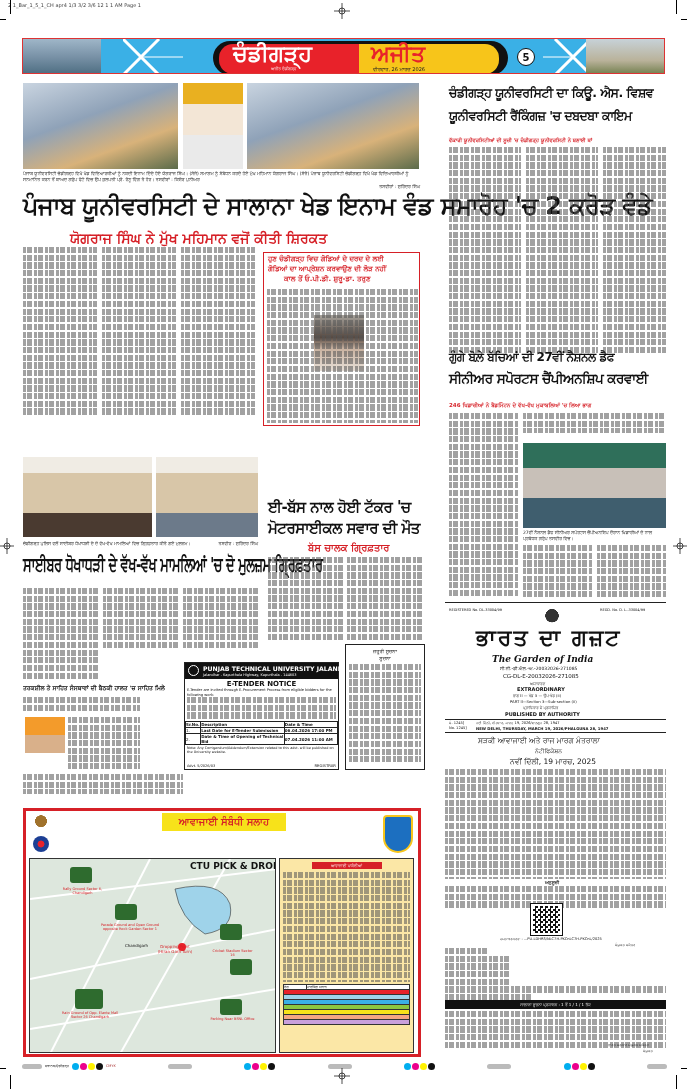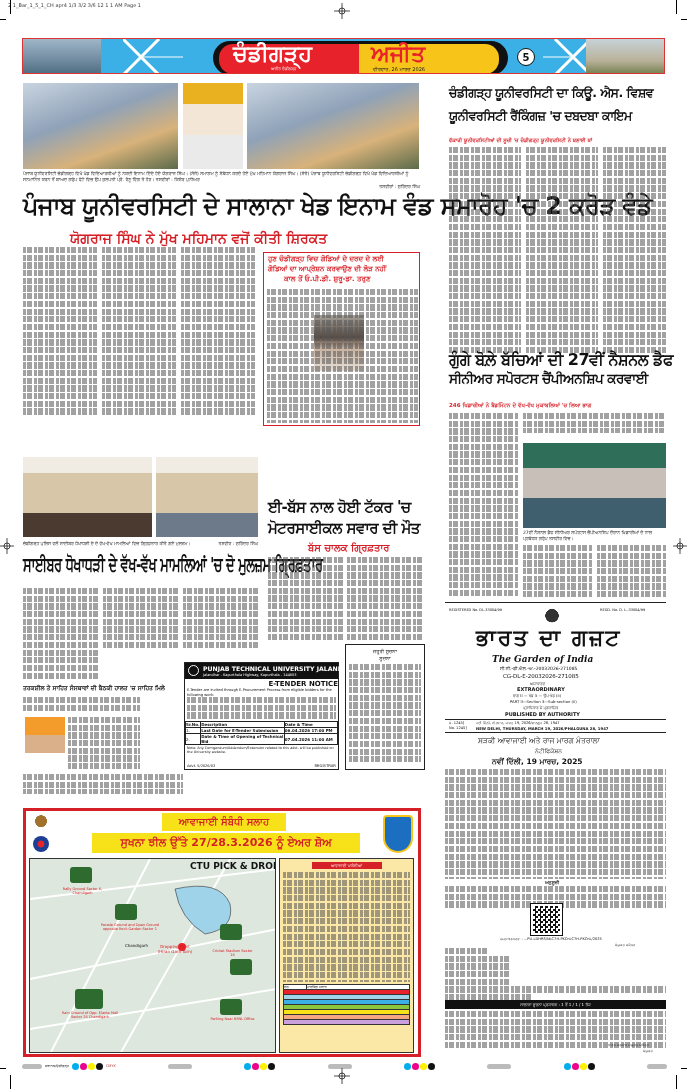--- a/index.html
+++ b/index.html
@@ -289,21 +289,21 @@
     <span></span>
     <span></span>
   </div>
 
 <div class="abs notice" style="left:184px;top:662px;width:155px;height:108px;background:#fff">
   <div style="background:#111;color:#fff;height:16px;position:relative">
     <div style="position:absolute;left:3px;top:2px;width:11px;height:11px;border-radius:50%;border:1px solid #fff"></div>
     <div style="position:absolute;left:18px;top:2px;font-size:6.2px;font-weight:bold;white-space:nowrap">PUNJAB TECHNICAL UNIVERSITY JALANDHAR</div>
     <div style="position:absolute;left:18px;top:10px;font-size:3.5px;white-space:nowrap">Jalandhar - Kapurthala Highway, Kapurthala - 144603</div>
   </div>
-  <div style="text-align:right;font-size:7px;font-weight:bold;margin-top:1px">E-TENDER NOTICE</div>
+  <div style="text-align:center;font-size:7px;font-weight:bold;margin-top:1px">E-TENDER NOTICE</div>
   <div style="font-size:3.6px;line-height:4.5px;padding:0 2px">E-Tender are invited through E-Procurement Process from eligible bidders for the following work:</div>
   <div class="txt" style="padding:0 2px;height:24px">
       <span></span>
       <span></span>
       <span></span>
     </div>
   <table style="width:100%;border-collapse:collapse;font-size:4px">
     <tbody>
         <tr style="font-weight:bold">
       <td style="border:1px solid #222;width:10%">Sr.No.</td>
@@ -431,21 +431,21 @@
     <span></span>
     <span></span>
     <span></span>
     <span></span>
     <span></span>
     <span></span>
     <span></span>
     <span></span>
   </div>
 
-<div class="abs head" style="left:449px;top:350px;font-size:16px">ਗੁੰਗੇ ਬੋਲ਼ੇ ਬੱਚਿਆਂ ਦੀ 27ਵੀਂ ਨੈਸ਼ਨਲ ਡੈਫ</div>
+<div class="abs head" style="left:449px;top:350px;font-size:12px">ਗੁੰਗੇ ਬੋਲ਼ੇ ਬੱਚਿਆਂ ਦੀ 27ਵੀਂ ਨੈਸ਼ਨਲ ਡੈਫ</div>
 <div class="abs head" style="left:449px;top:370px;font-size:13.5px">ਸੀਨੀਅਰ ਸਪੋਰਟਸ ਚੈਂਪੀਅਨਸ਼ਿਪ ਕਰਵਾਈ</div>
 <div class="abs sub" style="left:449px;top:402px;font-size:5.5px;white-space:nowrap">246 ਖਿਡਾਰੀਆਂ ਨੇ ਬੈਡਮਿੰਟਨ ਦੇ ਵੱਖ-ਵੱਖ ਮੁਕਾਬਲਿਆਂ 'ਚ ਲਿਆ ਭਾਗ</div>
 <div class="abs txt" style="left:449px;top:413px;width:70px;height:185px">
     <span></span>
     <span></span>
     <span></span>
     <span></span>
     <span></span>
     <span></span>
     <span></span>
@@ -508,21 +508,21 @@
 <div class="abs" style="left:523px;top:705px;font-size:3.8px">ਪ੍ਰਾਧਿਕਾਰ ਸੇ ਪ੍ਰਕਾਸ਼ਿਤ</div>
 <div class="abs" style="left:505px;top:711px;font-size:5px;font-weight:bold;white-space:nowrap">PUBLISHED BY AUTHORITY</div>
 <div class="abs rule" style="left:445px;top:719px;width:221px;height:1px"></div>
 <div class="abs" style="left:449px;top:721px;font-size:3.6px">ਸੰ. 1245]</div>
 <div class="abs" style="left:449px;top:726px;font-size:3.6px">No. 1245]</div>
 <div class="abs" style="left:476px;top:721px;font-size:3.6px;white-space:nowrap">ਨਈ ਦਿੱਲੀ, ਵੀਰਵਾਰ, ਮਾਰਚ 19, 2026/ਫਾਲਗੁਨ 28, 1947</div>
 <div class="abs" style="left:476px;top:726px;font-size:3.8px;font-weight:bold;white-space:nowrap">NEW DELHI, THURSDAY, MARCH 19, 2026/PHALGUNA 28, 1947</div>
 <div class="abs rule" style="left:445px;top:732px;width:221px;height:1px"></div>
 <div class="abs" style="left:478px;top:736px;font-size:7.5px;white-space:nowrap">ਸੜਕੀ ਆਵਾਜਾਈ ਅਤੇ ਰਾਜ ਮਾਰਗ ਮੰਤਰਾਲਾ</div>
 <div class="abs" style="left:535px;top:747px;font-size:6px">ਨੋਟੀਫਿਕੇਸ਼ਨ</div>
-<div class="abs" style="left:492px;top:757px;font-size:7.5px;font-weight:bold;white-space:nowrap">ਨਵੀਂ ਦਿੱਲੀ, 19 ਮਾਰਚ, 2025</div>
+<div class="abs" style="left:510px;top:757px;font-size:7.5px;font-weight:normal;white-space:nowrap">ਨਵੀਂ ਦਿੱਲੀ, 19 ਮਾਰਚ, 2025</div>
 <div class="abs txt" style="left:445px;top:769px;width:221px;height:110px">
     <span></span>
     <span></span>
     <span></span>
     <span></span>
     <span></span>
     <span></span>
     <span></span>
     <span></span>
     <span></span>
@@ -560,21 +560,20 @@
     <span></span>
   </div>
 <div class="abs" style="left:608px;top:1043px;font-size:3.6px">ਭਾਰਤ ਸਰਕਾਰ ਸੰਯੁਕਤ ਸਕੱਤਰ</div>
 <div class="abs" style="left:643px;top:1049px;font-size:3.6px">ਸੰਯੁਕਤ</div>
 
 <div class="abs" style="left:23px;top:808px;width:398px;height:249px;background:#d62027;padding:3px">
   <div style="position:relative;width:100%;height:100%;background:#fff">
     <div class="abs" style="left:8px;top:3px;width:14px;height:18px;background:radial-gradient(circle at 50% 40%,#a0722c 0 45%,transparent 47%)"></div>
     <div class="abs" style="left:7px;top:25px;width:16px;height:16px;border-radius:50%;background:radial-gradient(circle,#e8222a 0 30%,#1c3f94 32%)"></div>
     <div class="abs" style="left:136px;top:2px;width:124px;height:18px;background:#f7e21a;color:#d62027;font-size:10px;text-align:center;line-height:18px;font-weight:bold">ਆਵਾਜਾਈ ਸੰਬੰਧੀ ਸਲਾਹ</div>
-    <div class="abs" style="left:66px;top:22px;width:268px;height:20px;background:#f7e21a;color:#d62027;font-size:11px;text-align:center;line-height:20px;font-weight:bold;white-space:nowrap">ਸੁਖਨਾ ਝੀਲ ਉੱਤੇ 27/28.3.2026 ਨੂੰ ਏਅਰ ਸ਼ੋਅ</div>
     <div class="abs" style="left:357px;top:4px;width:30px;height:38px;background:#1c6fc0;border-radius:4px 4px 15px 15px;border:2px solid #f7c51a"></div>
 
     <div class="abs" style="left:3px;top:47px;width:247px;height:195px;background:#dde7dd;border:1px solid #333;overflow:hidden">
       <svg width="247" height="195" style="position:absolute;left:0;top:0">
         <g stroke="#fff" stroke-width="2" fill="none">
             <path d="M0 40 L247 10"></path>
             <path d="M0 120 L247 70"></path>
             <path d="M20 195 L120 0"></path>
             <path d="M90 195 L200 0"></path>
             <path d="M0 170 L247 130"></path>

